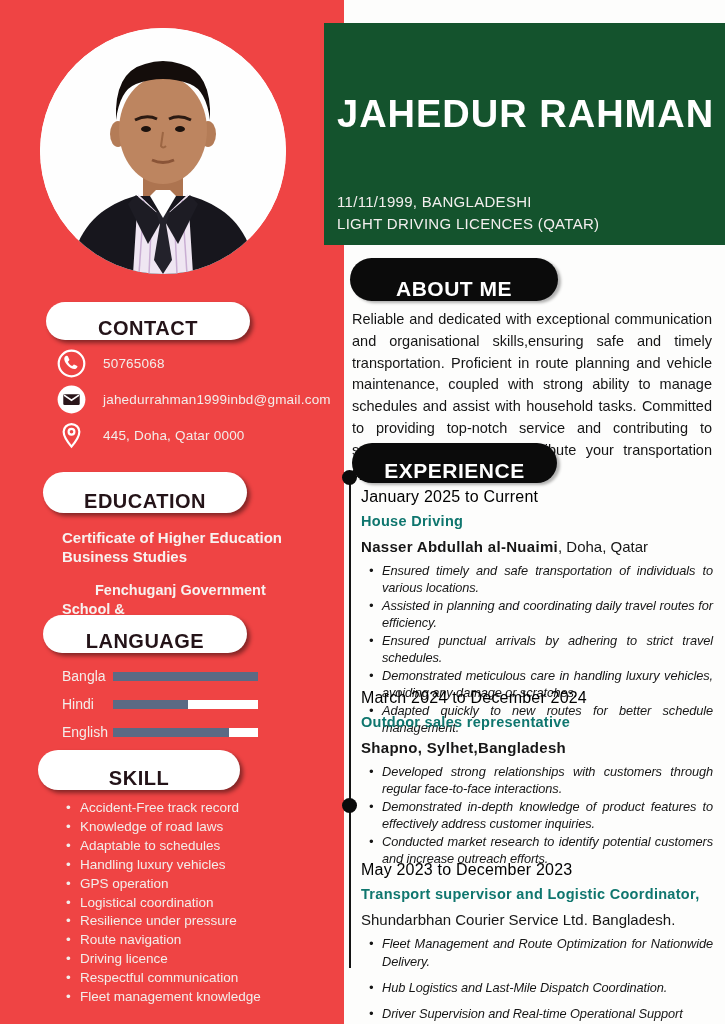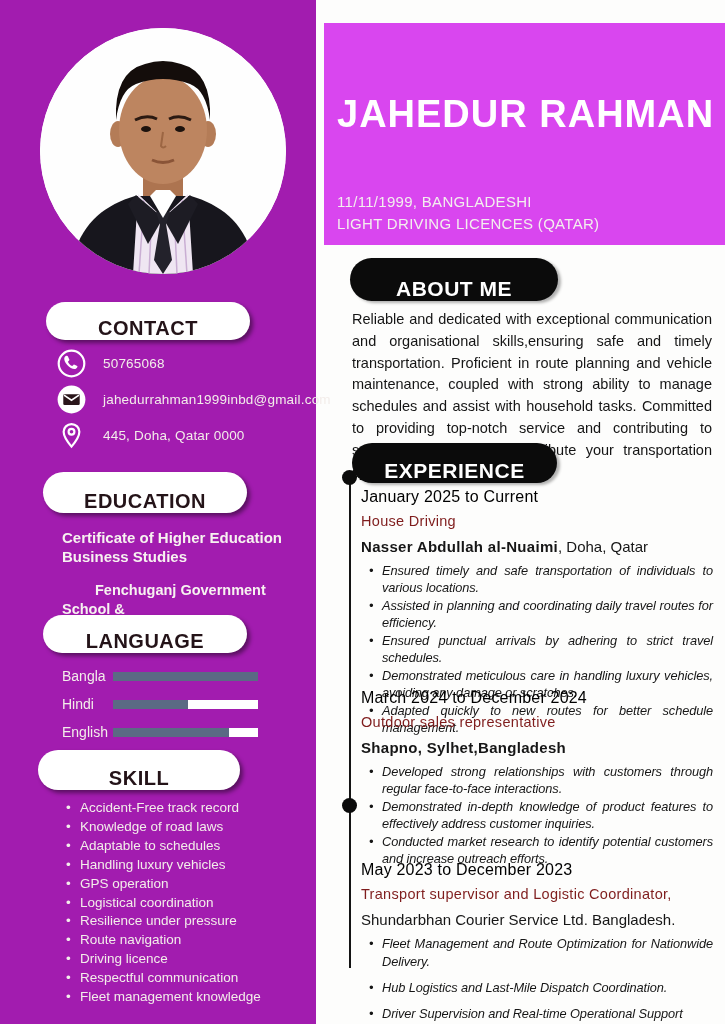--- a/index.html
+++ b/index.html
@@ -1,21 +1,21 @@
 <!DOCTYPE html>
 <html><head>
 <meta charset="utf-8">
 <style>
   * { margin:0; padding:0; box-sizing:border-box; }
   html,body { width:725px; height:1024px; }
   body { font-family:"Liberation Sans", sans-serif; background:#ffffff; }
   .page { position:relative; width:725px; height:1024px; overflow:hidden; background:#fdfdfc; }
 
   
-  .sidebar { position:absolute; left:0; top:0; width:316px; height:1024px; background:#a21caf; }
+  .sidebar { position:absolute; left:0; top:0; width:344px; height:1024px; background:#ef4444; }
   .photo { position:absolute; left:40px; top:28px; width:246px; height:246px; border-radius:50%; overflow:hidden; background:#fff; }
   .photo svg { display:block; width:100%; height:100%; }
 
   .pill { position:absolute; display:flex; align-items:flex-end; justify-content:center; font-weight:bold; border-radius:22px; }
   .pill.light { background:#ffffff; color:#241318; font-size:20px; letter-spacing:0.5px; box-shadow:3px 3px 4px rgba(0,0,0,0.45); }
   .pill.dark  { background:#0b0b0b; color:#ffffff; font-size:21px; letter-spacing:0.5px; box-shadow:3px 2px 3px rgba(0,0,0,0.3); }
 
   .contact-pill { left:46px; top:302px; width:204px; height:38px; }
   .contact-list { position:absolute; left:57px; top:349px; }
   .contact-row { display:flex; align-items:center; margin-bottom:7px; height:29px; }
@@ -36,37 +36,37 @@
   .lang-track { width:145px; height:9px; background:#ffffff; }
   .lang-fill { height:100%; background:#5b6a84; }
 
   .skill-pill { left:38px; top:750px; width:202px; height:40px; font-size:22px; }
   .skill-list { position:absolute; left:66px; top:799px; width:236px; list-style:none; }
   .skill-list li { font-size:13.5px; line-height:18.9px; color:#f3edea; padding-left:14px; position:relative; }
   .skill-list li::before { content:"\2022"; position:absolute; left:0; }
 
   
   .main { position:absolute; left:316px; top:0; width:409px; height:1024px; }
-  .header-block { position:absolute; left:8px; top:23px; width:401px; height:222px; background:#d946ef; color:#fff; }
+  .header-block { position:absolute; left:8px; top:23px; width:401px; height:222px; background:#14532d; color:#fff; }
   .name { position:absolute; left:13px; top:70px; font-size:38px; font-weight:bold; letter-spacing:1px; white-space:nowrap; }
   .hinfo { position:absolute; left:13px; top:168px; font-size:15px; line-height:22px; letter-spacing:0.3px; color:#f3efee; }
 
   .about-pill { left:34px; top:258px; width:208px; height:43px; }
   .about-text { position:absolute; left:36px; top:309px; width:360px; font-size:14.5px; line-height:21.8px; text-align:justify; color:#151515; }
 
   .exp-pill { left:36px; top:443px; width:205px; height:40px; }
   .timeline-line { position:absolute; left:33px; top:477px; width:2px; height:491px; background:#141414; }
   .timeline-dot { position:absolute; left:26px; width:15px; height:15px; border-radius:50%; background:#0b0b0b; }
   .dot1 { top:470px; }
   .dot2 { top:798px; }
 
   .job { position:absolute; left:45px; width:352px; color:#161616; }
   .job1 { top:487px; } .job2 { top:688px; } .job3 { top:860px; }
   .job-period { font-size:16px; line-height:20px; letter-spacing:0.2px; color:#000000; }
-  .job-role { font-size:14.5px; font-weight:normal; line-height:18px; margin-top:5px; letter-spacing:0.3px; color:#7f1d1d; }
+  .job-role { font-size:14.5px; font-weight:bold; line-height:18px; margin-top:5px; letter-spacing:0.3px; color:#0f766e; }
   .job-employer { font-size:15px; line-height:19px; margin-top:7px; }
   .job-employer .b { font-weight:bold; letter-spacing:0.3px; }
   .job ul { list-style:none; margin-top:6px; }
   .job li { font-size:12.8px; line-height:17px; text-align:justify; padding-left:21px; position:relative; margin-bottom:1px; letter-spacing:-0.1px;font-style:italic; }
   .job li::before { content:"\2022"; position:absolute; left:8px; }
   .job3 li { margin-bottom:8px; line-height:18px; }
 </style>
 </head>
 <body>
 

